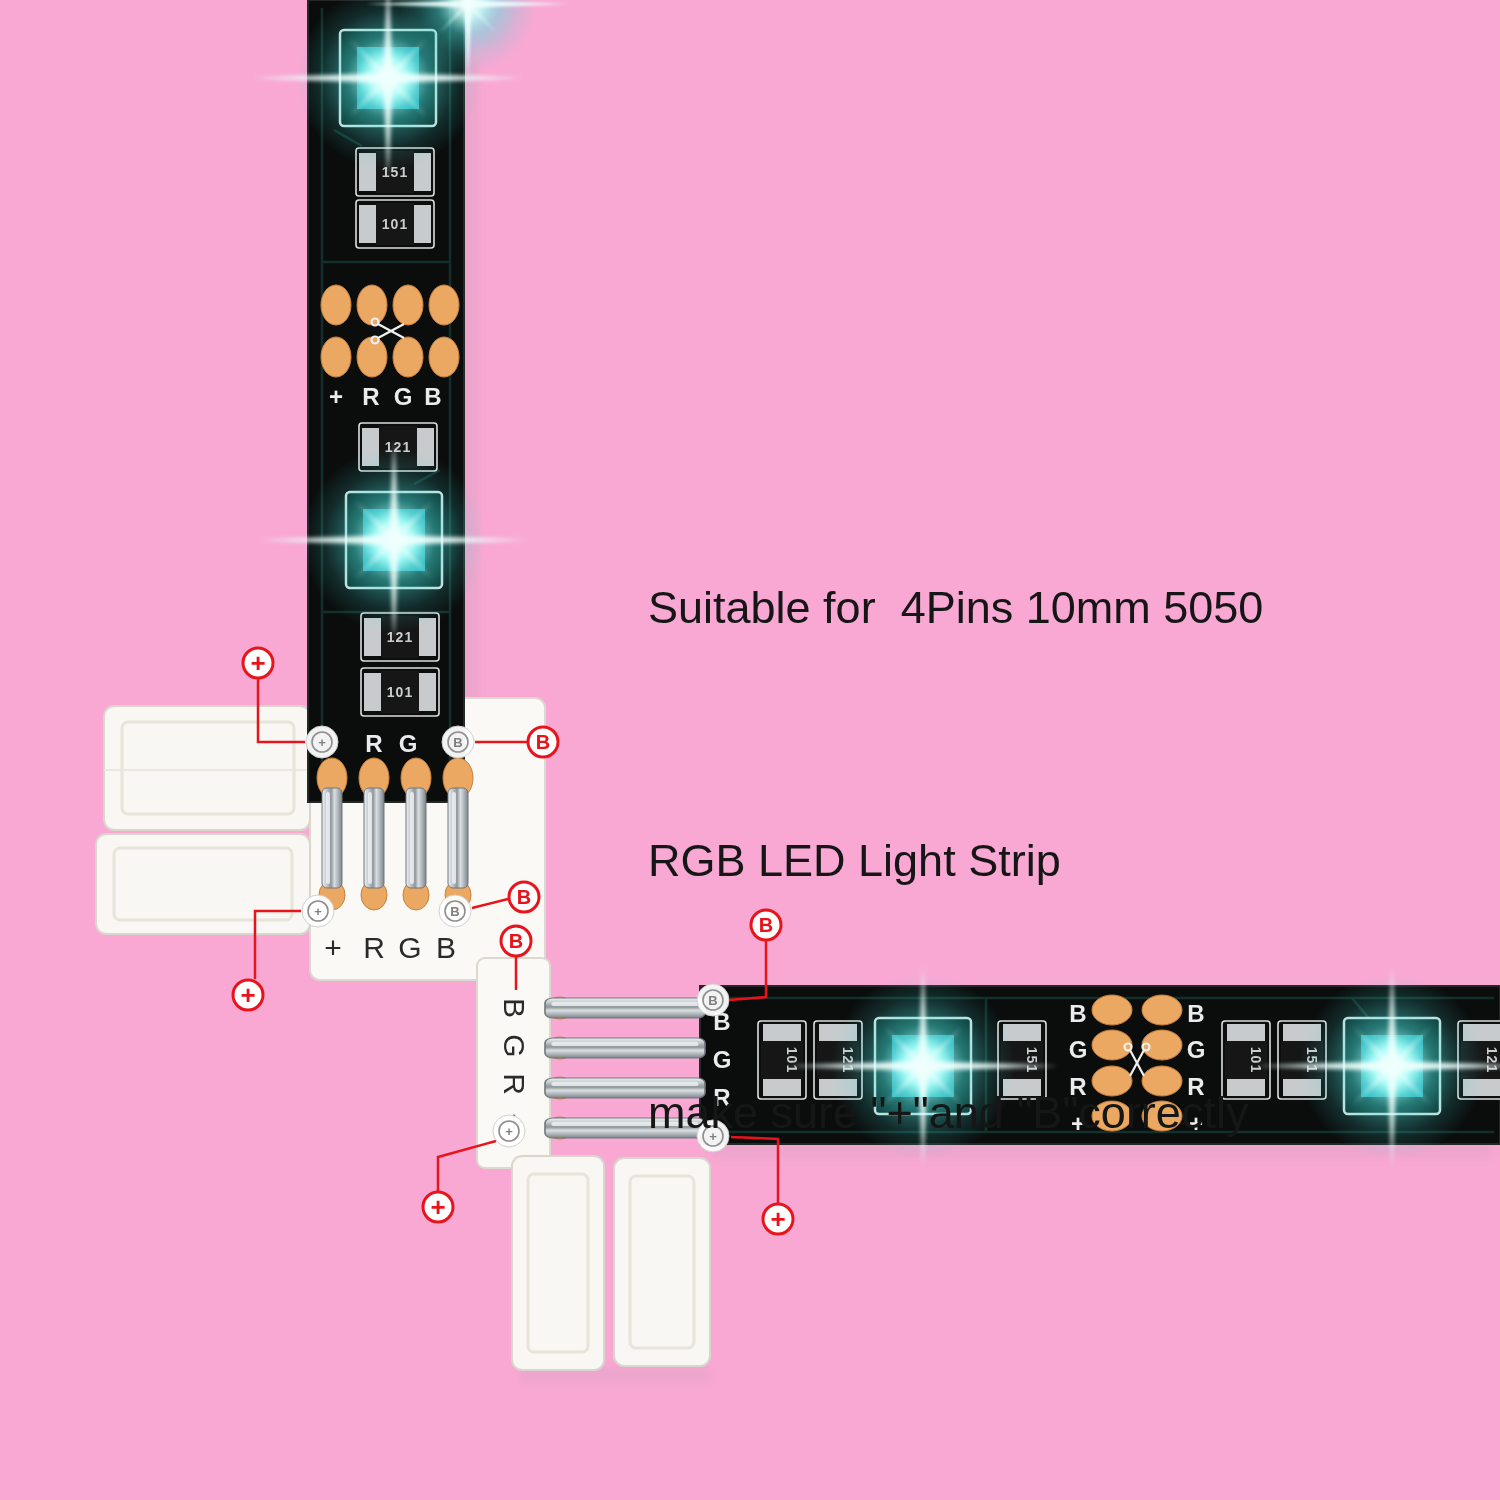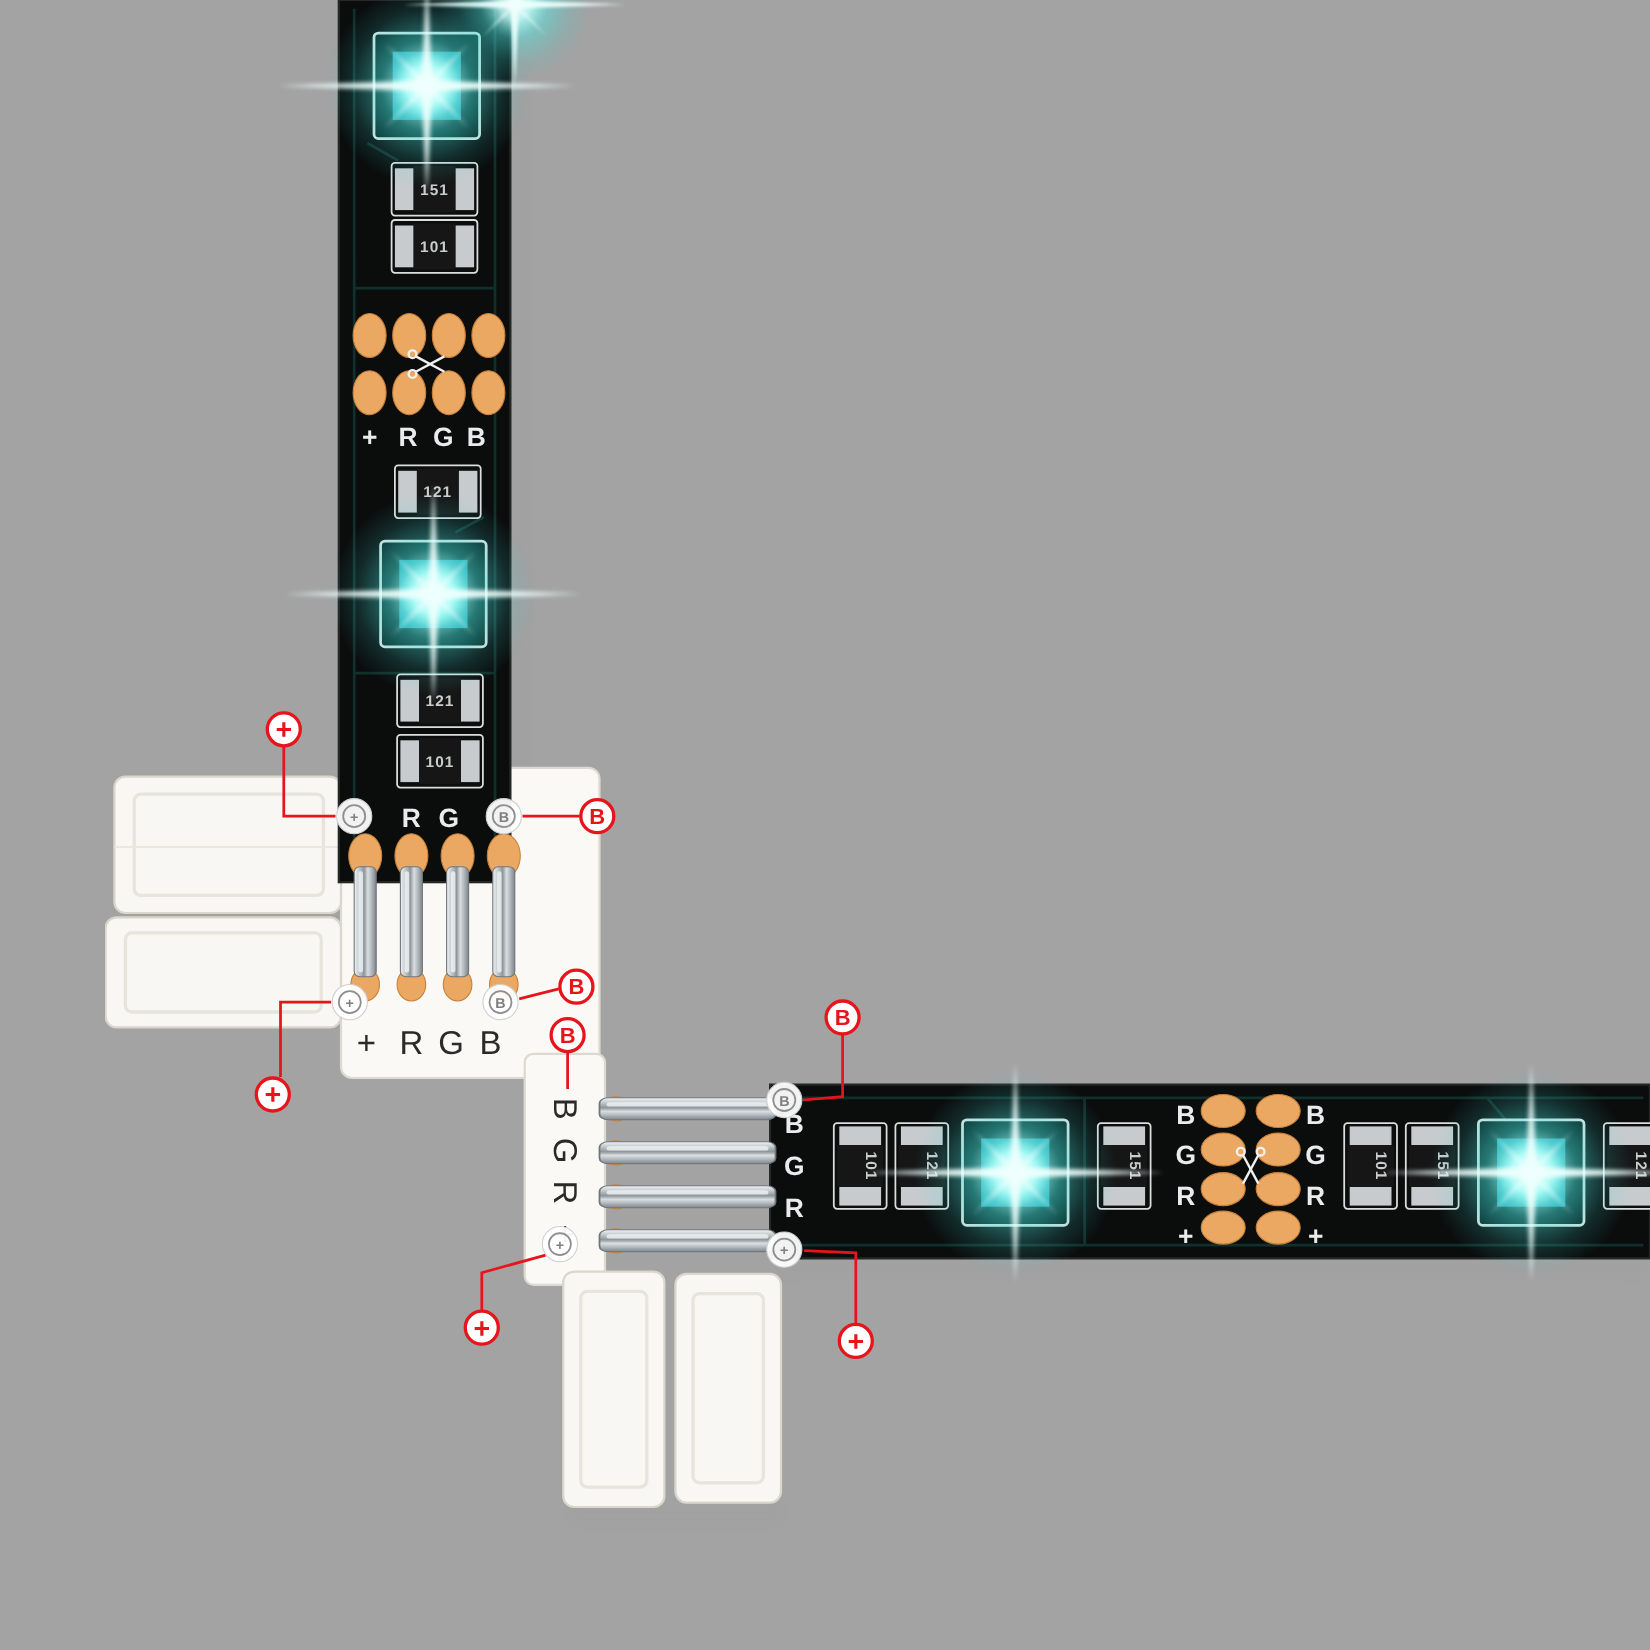--- a/index.html
+++ b/index.html
@@ -1,16 +1,16 @@
 <!DOCTYPE html>
 <html><head>
 <meta charset="utf-8">
 <style>
   html,body{margin:0;padding:0;background:#ffffff;}
-  .stage{position:relative;width:1500px;height:1500px;background:#a3a3a3;overflow:hidden;}
+  .stage{position:relative;width:1500px;height:1500px;background:#f9a8d4;overflow:hidden;}
   .stage svg{position:absolute;left:0;top:0;}
   .caption{position:absolute;left:648px;top:398px;width:780px;
            font-family:"Liberation Sans",sans-serif;font-size:45px;font-weight:400;
            color:#161616;line-height:1.87;white-space:pre-wrap;}
   text{text-anchor:middle;}
   .pcbLabel{font-family:"Liberation Sans",sans-serif;font-size:24px;font-weight:700;fill:#e9ecec;}
   .resLabel{font-family:"Liberation Sans",sans-serif;font-size:14px;font-weight:600;fill:#c9cdcd;letter-spacing:1px;}
   .connLabel{font-family:"Liberation Sans",sans-serif;font-size:30px;font-weight:400;fill:#2a2a2a;}
   .redGlyphPlus{font-family:"Liberation Sans",sans-serif;font-size:26px;font-weight:700;fill:#e8141b;}
   .redGlyphB{font-family:"Liberation Sans",sans-serif;font-size:20px;font-weight:700;fill:#e8141b;}
@@ -345,13 +345,18 @@
       <use href="#rmark" x="438" y="1207"></use>
           <text class="redGlyphPlus" x="438" y="1216">+</text>
     </g>
     <g>
       <use href="#rmark" x="778" y="1219"></use>
           <text class="redGlyphPlus" x="778" y="1228">+</text>
     </g>
   </g>
 </svg>
 
+<div class="caption">
+  <div>Suitable for  4Pins 10mm 5050</div>
+  <div>RGB LED Light Strip</div>
+  <div>make sure "+"and "B"correctly</div>
 </div>
+</div>
 
 </body></html>

